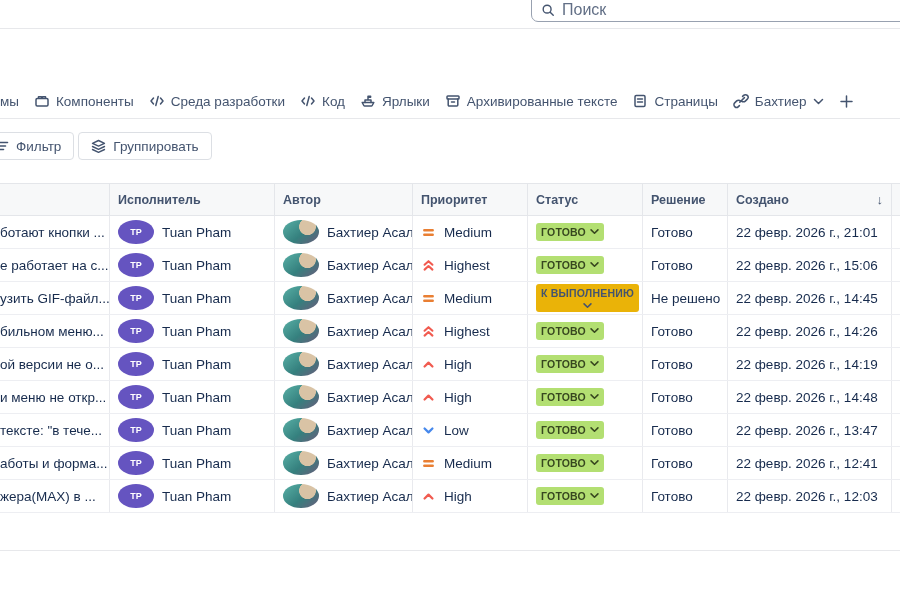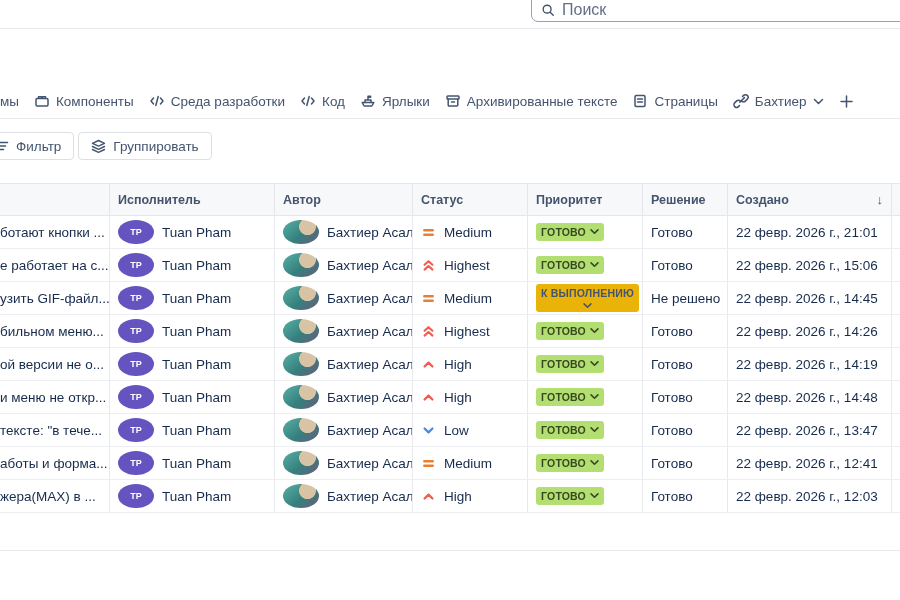--- a/index.html
+++ b/index.html
@@ -164,25 +164,25 @@
   </div>
         <div class="th">
     <span class="th-label">Исполнитель</span>
 
   </div>
         <div class="th">
     <span class="th-label">Автор</span>
 
   </div>
         <div class="th">
+    <span class="th-label">Приоритет</span>
+
+  </div>
+        <div class="th">
     <span class="th-label">Статус</span>
-
-  </div>
-        <div class="th">
-    <span class="th-label">Приоритет</span>
 
   </div>
         <div class="th">
     <span class="th-label">Решение</span>
 
   </div>
         <div class="th">
     <span class="th-label">Создано</span>
     <span class="sort-icon" style="display: inline;">↓</span>
   </div>

